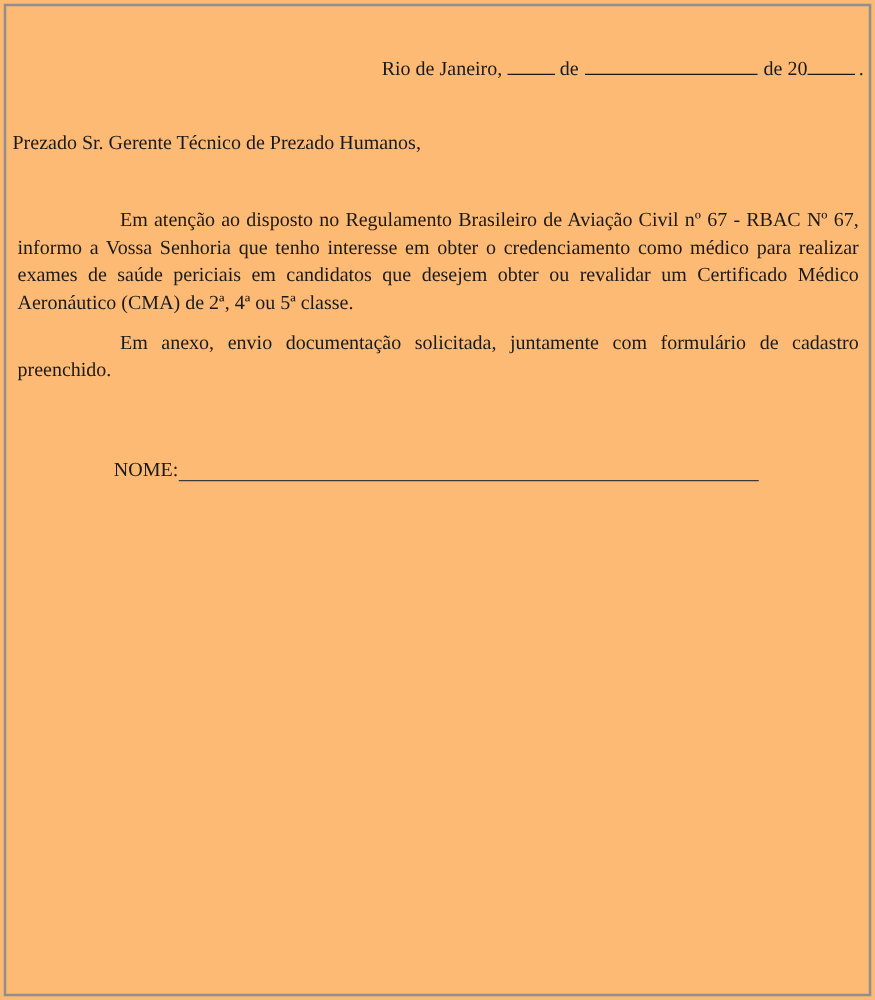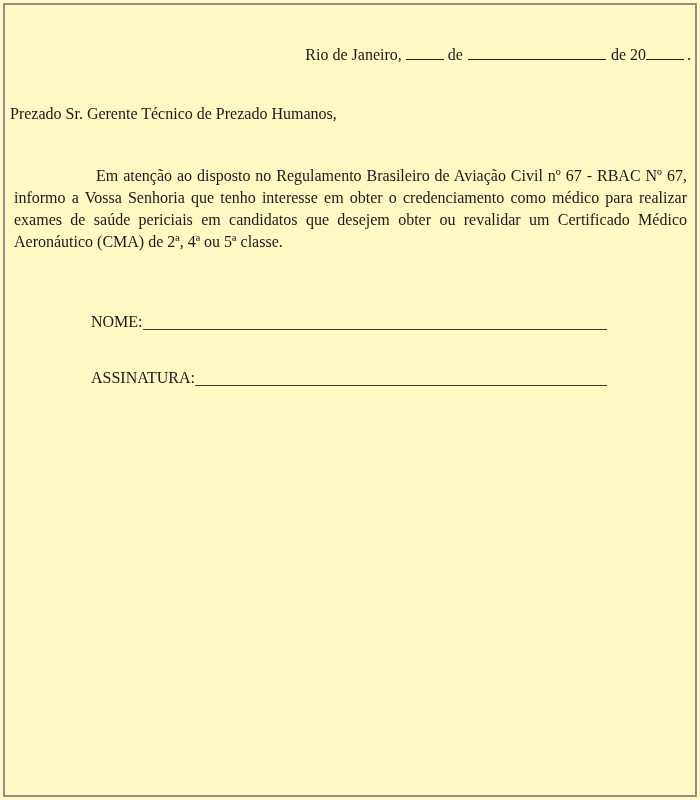--- a/index.html
+++ b/index.html
@@ -4,21 +4,21 @@
 <style>
   html, body {
     margin: 0;
     padding: 0;
     background: #ffffff;
   }
   .page {
     position: relative;
     width: 700px;
     height: 800px;
-    background: #fef9c3;
+    background: #fdba74;
     font-family: "Liberation Serif", "DejaVu Serif", serif;
     font-size: 16px;
     color: #1a1a1a;
     overflow: hidden;
   }
   .page-frame {
     position: absolute;
     top: 3px; left: 3px; right: 3px; bottom: 3px;
     border: 2px solid #8f8f8f;
     pointer-events: none;
@@ -86,25 +86,22 @@
   <div class="page-frame"></div>
   <div class="content">
 
     <div class="date-line"><span>Rio de Janeiro,</span><span class="blank blank-day"></span><span>de</span><span class="blank blank-month"></span><span>de 20</span><span class="blank blank-year"></span><span>.</span></div>
 
     <div class="salutation">Prezado Sr. Gerente Técnico de Prezado Humanos,</div>
 
     <p class="para para-1">Em atenção ao disposto no Regulamento Brasileiro de Aviação Civil nº 67 - RBAC Nº 67, informo a Vossa Senhoria que tenho interesse em obter o credenciamento como médico para realizar exames de saúde periciais em candidatos que desejem obter ou revalidar um Certificado Médico Aeronáutico (CMA) de 2ª, 4ª ou 5ª classe.</p>
 
 
+    <p class="para para-3">Em anexo, envio documentação solicitada, juntamente com formulário de cadastro preenchido.</p>
 
     <div class="sign-row sign-row-name">
       <span class="sign-label">NOME:</span>
       <span class="sign-line"></span>
     </div>
 
-    <div class="sign-row sign-row-signature">
-      <span class="sign-label">ASSINATURA:</span>
-      <span class="sign-line"></span>
-    </div>
 
   </div>
 </div>
 
 </body></html>

